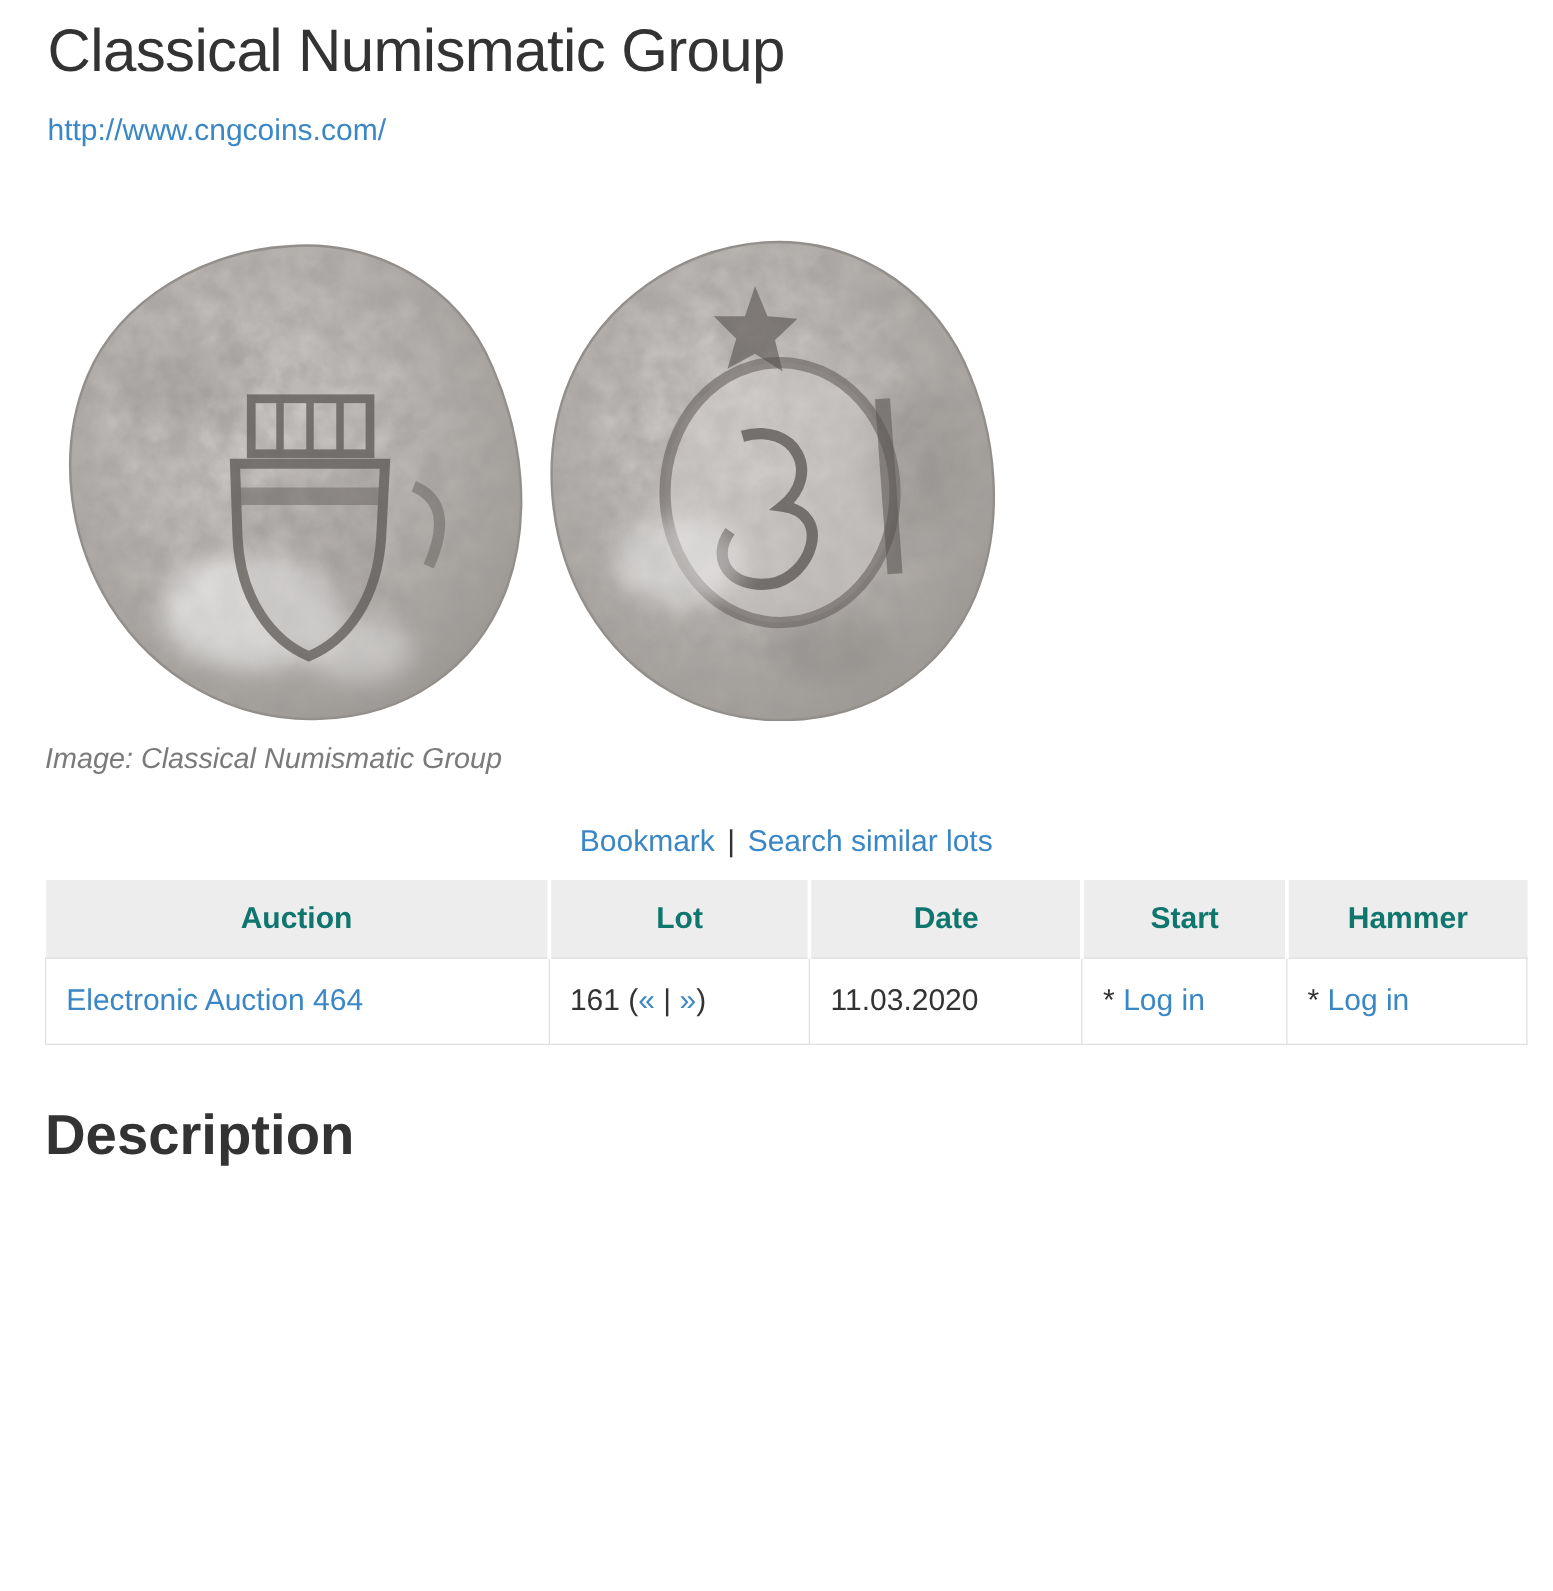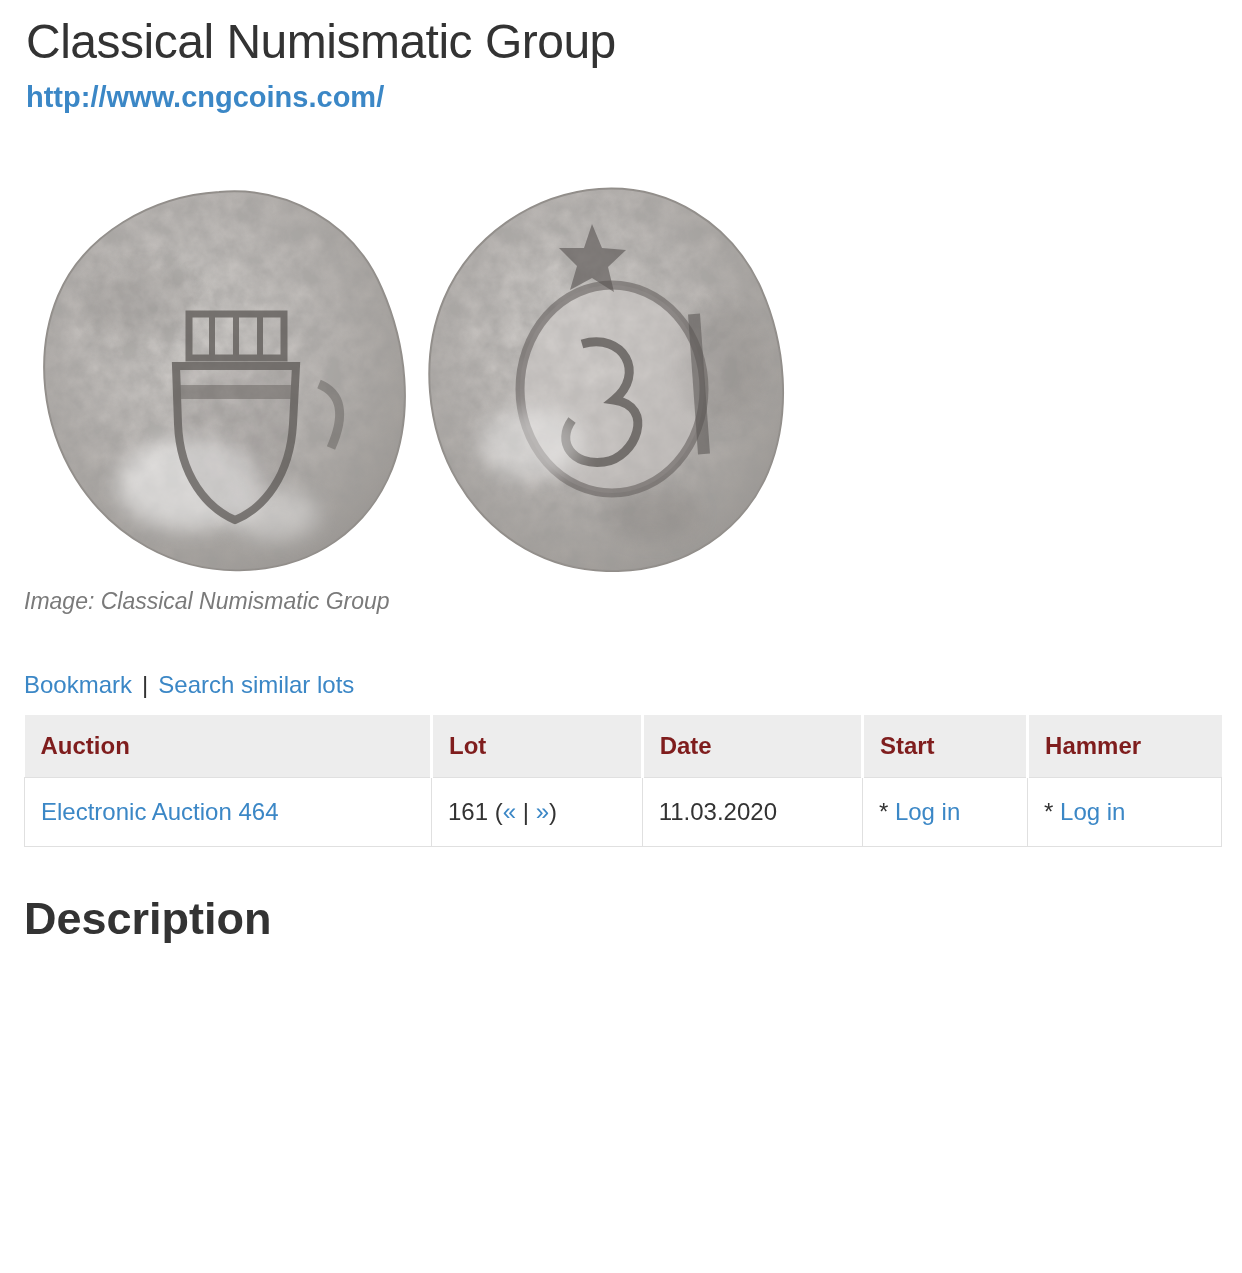--- a/index.html
+++ b/index.html
@@ -11,66 +11,65 @@
     --table-border:#e0e0e0;
   }
   *{box-sizing:border-box;}
   html,body{margin:0;padding:0;background:#ffffff;}
   body{
     width:1242px;
     font-family:"Liberation Sans","DejaVu Sans",sans-serif;
     color:var(--heading-text);
     -webkit-font-smoothing:antialiased;
   }
-  .page{padding:0 20px 30px 24px;}
+  .page{padding:0 20px 30px 36px;}
 
   a{color:var(--link-blue);text-decoration:none;cursor:pointer;}
 
   h1.page-title{
     margin:14px 0 0 2px;
     font-size:48px;
     font-weight:400;
     letter-spacing:-0.5px;
     color:var(--heading-text);
   }
   .site-url{
     display:inline-block;
-    margin:12px 0 0 2px;
-    font-size:29px;
-    font-weight:bold;
+    margin:22px 0 0 2px;
+    font-size:24px;
   }
 
   .coin-figure{margin:70px 0 0 0;}
   .coin-photo{display:inline-block;vertical-align:top;}
   .coin-figure figcaption{
     margin-top:16px;
     font-size:23px;
     font-style:italic;
     color:var(--caption-text);
   }
 
   .actions{
-    margin-top:56px;
-    text-align:left;
+    margin-top:40px;
+    text-align:center;
     font-size:24px;
   }
   .actions .sep{color:#333;margin:0 10px;font-style:normal;}
 
   table.lot-table{
     width:100%;
     border-collapse:collapse;
     margin-top:16px;
     font-size:24px;
     table-layout:fixed;
   }
   table.lot-table th{
     background:var(--table-header-bg);
-    text-align:left;
+    text-align:center;
     font-weight:700;
-    color:#7f1d1d;
+    color:#0f766e;
     padding:17px 16px;
     border-left:3px solid #ffffff;
   }
   table.lot-table th:first-child{border-left:none;}
   table.lot-table td{
     padding:20px 16px;
     border:1px solid var(--table-border);
     color:#333;
     background:#fff;
   }

